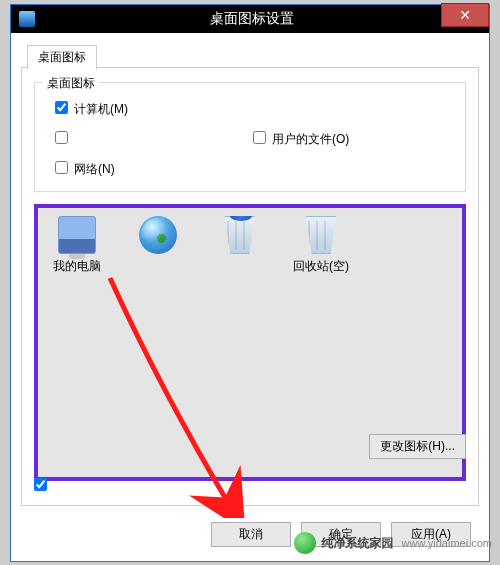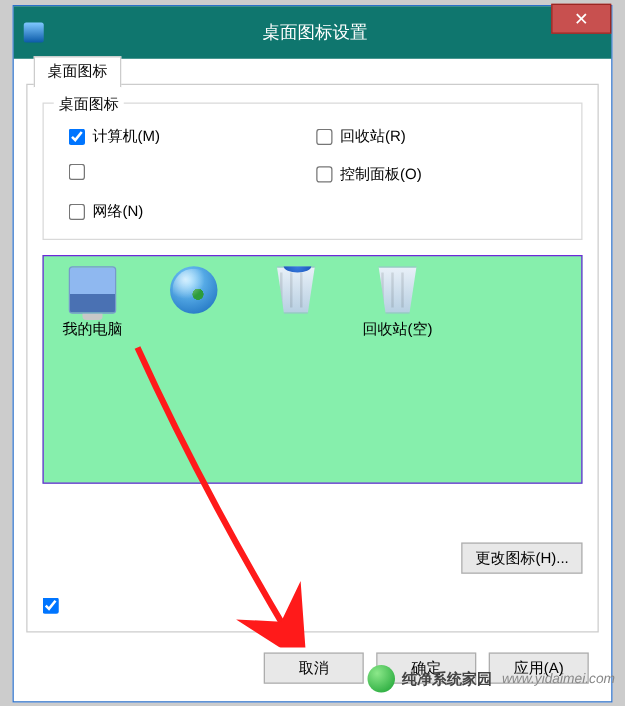--- a/index.html
+++ b/index.html
@@ -15,22 +15,22 @@
   }
   .window {
     position: absolute;
     left: 10px; top: 4px;
     width: 480px;
     height: 558px;
     background: #fff;
     border: 1px solid #2a6fc9;
   }
   .titlebar {
-    height: 42px;
-    background: #0f766e;
+    height: 28px;
+    background: #000000;
     color: #fff;
     display: flex;
     align-items: center;
     position: relative;
   }
   .titlebar .appicon {
     width: 16px; height: 16px;
     margin-left: 8px;
     background: linear-gradient(to bottom,#7fc8ff,#0b5aa8);
     border-radius: 2px;
@@ -79,34 +79,34 @@
   .groupbox .legend {
     position: absolute;
     top: -8px; left: 8px;
     background: #fff;
     padding: 0 4px;
     color:#000;
   }
   .cbrow {
     position: absolute;
     left: 20px;
-    display: flex; align-items: center;
+    display: flex; align-items: flex-start;
     gap: 6px;
   }
   .cbrow2 { left: 218px; }
   input[type=checkbox]{
     width:13px;height:13px; margin:0;
   }
   .iconlist {
     position: absolute;
     left: 12px; right: 12px;
     top: 136px;
-    height: 183px;
-    border: 1px solid #6d28d9;
-    background: #86efac;
+    height: 277px;
+    border: 4px solid #6d28d9;
+    background: #e5e5e5;
     overflow: hidden;
   }
   .iconitem {
     display: inline-block;
     width: 78px;
     text-align: center;
     vertical-align: top;
     margin-top:8px;
     font-size: 12px;
   }
@@ -184,21 +184,21 @@
     color:#1a8f3a;
     padding:1px 2px;
     font-size:12px;
   }
   .watermark .logo{
     width:22px;height:22px;border-radius:50%;
     background:radial-gradient(circle at 35% 30%,#8ce88a,#17a030);
     position:relative;
   }
   .watermark .cn{color:#444;font-weight:bold;}
-  .watermark .url{color:#888;font-size:11px;margin-left:2px;font-style:italic;}
+  .watermark .url{color:#888;font-size:11px;margin-left:2px;}
 </style>
 </head>
 <body>
 
 <div class="window">
   <div class="titlebar">
     <div class="appicon"></div>
     <div class="title">桌面图标设置</div>
     <div class="closebtn">
       <span>✕</span>
@@ -211,31 +211,27 @@
     </div>
     <div class="tabpanel">
 
       <div class="groupbox">
         <div class="legend">桌面图标</div>
 
         <label class="cbrow" style="top:18px">
           <input type="checkbox" checked="" style="">
           <span>计算机(M)</span>
         </label>
-        <label class="cbrow cbrow2" style="top:18px">
-          <input type="checkbox" style="">
-          <span>回收站(R)</span>
-        </label>
 
         <label class="cbrow" style="top:48px">
           <input type="checkbox" style="">
         </label>
         <label class="cbrow cbrow2" style="top:48px">
           <input type="checkbox" style="">
-          <span>控制面板(O)</span>
+          <span>用户的文件(O)</span>
         </label>
 
         <label class="cbrow" style="top:78px">
           <input type="checkbox" style="">
           <span>网络(N)</span>
         </label>
       </div>
 
       <div class="iconlist">
         <div class="iconitem">

